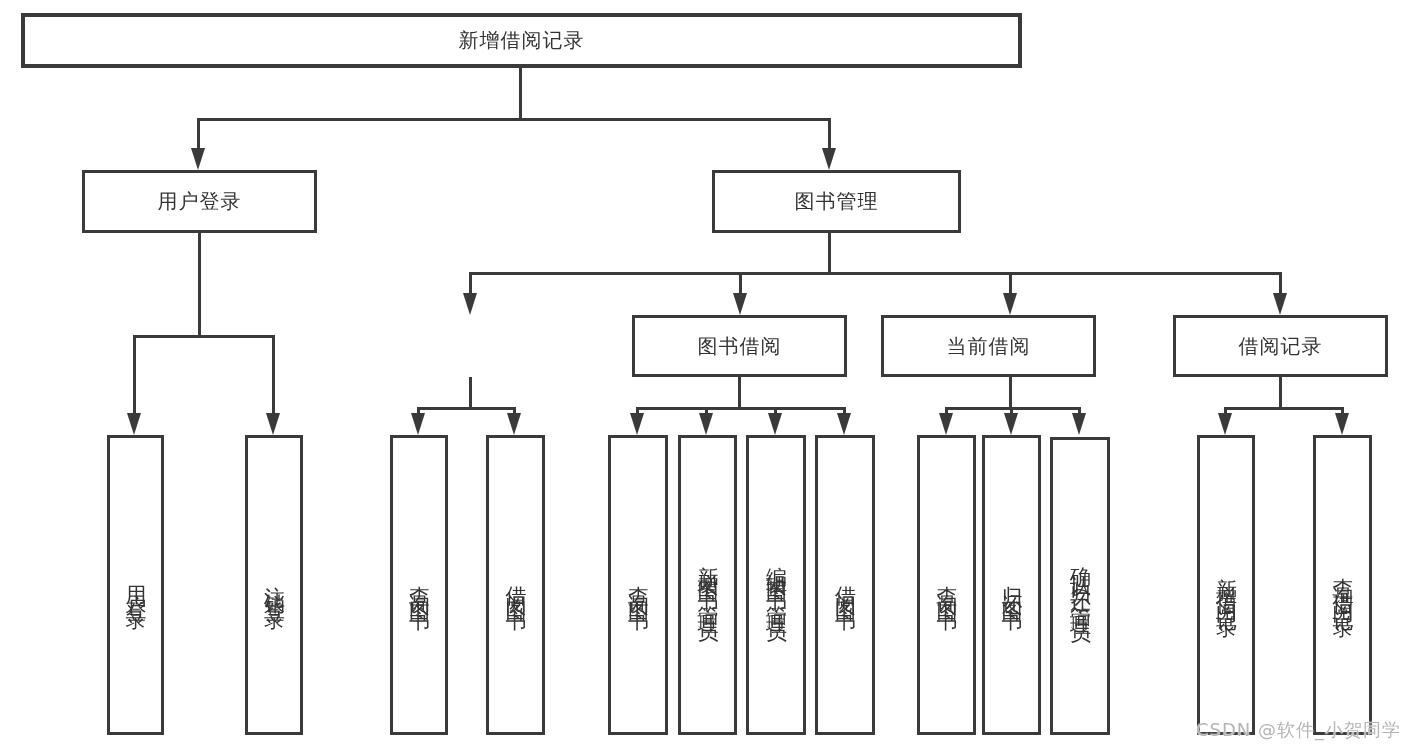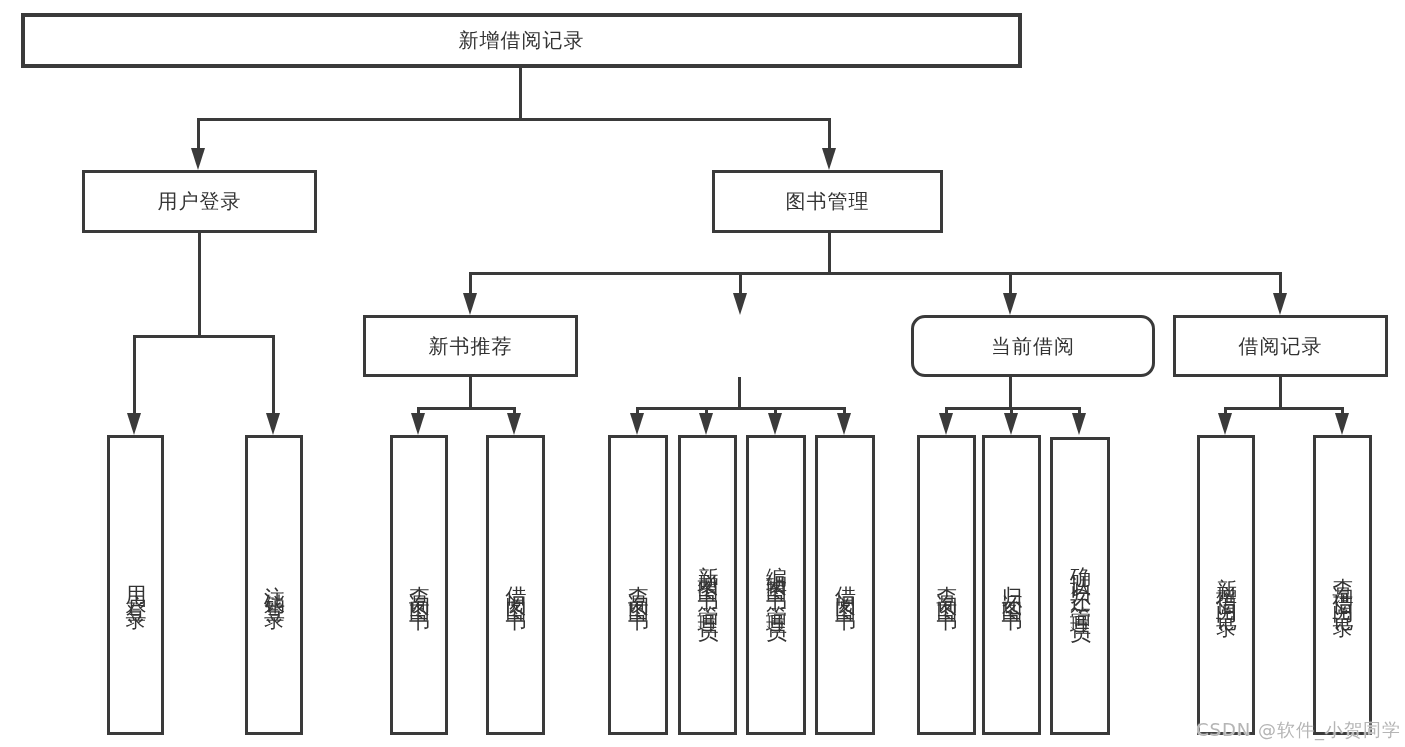--- a/index.html
+++ b/index.html
@@ -86,21 +86,21 @@
   <div class="vline" style="left:519px; top:68px; width:3px; height:50px;"></div>
   <div class="hline" style="left:197px; top:118px; width:634px; height:3px;"></div>
   <div class="vline" style="left:197px; top:118px; width:3px; height:32px;"></div>
   <div class="arrow-down" style="left:191px; top:148px;"></div>
   <div class="vline" style="left:828px; top:118px; width:3px; height:32px;"></div>
   <div class="arrow-down" style="left:822px; top:148px;"></div>
 
   <div class="box" style="left:82px; top:170px; width:235px; height:63px;">
     <span>用户登录</span>
   </div>
-  <div class="box" style="left:712px; top:170px; width:231px; height:63px;align-items:center;">
+  <div class="box" style="left:712px; top:170px; width:249px; height:63px;align-items:center;">
     <span>图书管理</span>
   </div>
 
   <div class="vline" style="left:198px; top:233px; width:3px; height:102px;"></div>
   <div class="hline" style="left:133px; top:335px; width:142px; height:3px;"></div>
   <div class="vline" style="left:133px; top:335px; width:3px; height:82px;"></div>
   <div class="arrow-down" style="left:127px; top:413px;"></div>
   <div class="vline" style="left:272px; top:335px; width:3px; height:82px;"></div>
   <div class="arrow-down" style="left:266px; top:413px;"></div>
 
@@ -108,24 +108,24 @@
   <div class="hline" style="left:469px; top:272px; width:812px; height:3px;"></div>
   <div class="vline" style="left:469px; top:272px; width:3px; height:23px;"></div>
   <div class="arrow-down" style="left:463px; top:293px;"></div>
   <div class="vline" style="left:739px; top:272px; width:3px; height:23px;"></div>
   <div class="arrow-down" style="left:733px; top:293px;"></div>
   <div class="vline" style="left:1009px; top:272px; width:3px; height:23px;"></div>
   <div class="arrow-down" style="left:1003px; top:293px;"></div>
   <div class="vline" style="left:1279px; top:272px; width:3px; height:23px;"></div>
   <div class="arrow-down" style="left:1273px; top:293px;"></div>
 
-  <div class="box" style="left:363px; top:315px; width:215px; height:62px;">
-    <span>新书推荐</span>
-  </div>
-  <div class="box" style="left:911px; top:315px; width:244px; height:62px;border-radius:14px;">
+  <div class="box" style="left:632px; top:315px; width:215px; height:62px;">
+    <span>图书借阅</span>
+  </div>
+  <div class="box" style="left:881px; top:315px; width:215px; height:62px;">
     <span>当前借阅</span>
   </div>
   <div class="box" style="left:1173px; top:315px; width:215px; height:62px;">
     <span>借阅记录</span>
   </div>
 
   <div class="vline" style="left:469px; top:377px; width:3px; height:30px;"></div>
   <div class="hline" style="left:417px; top:407px; width:99px; height:3px;"></div>
   <div class="vline" style="left:417px; top:407px; width:3px; height:9px;"></div>
   <div class="arrow-down" style="left:411px; top:413px;"></div>

